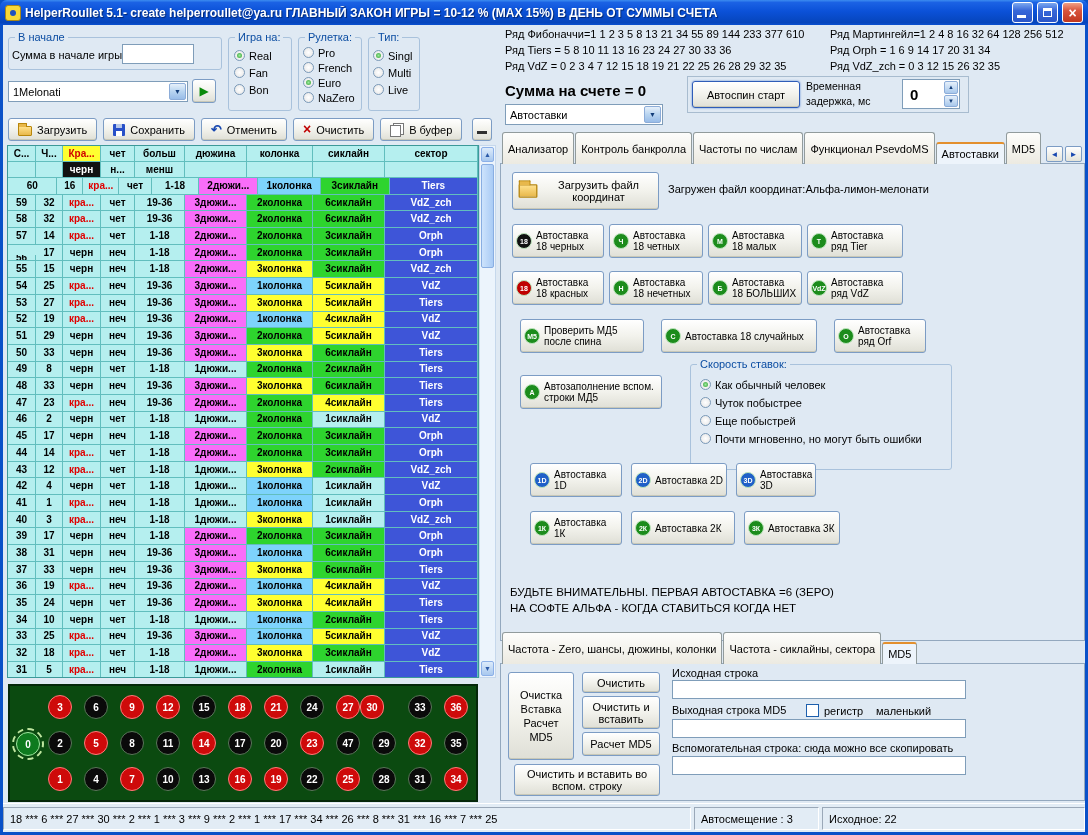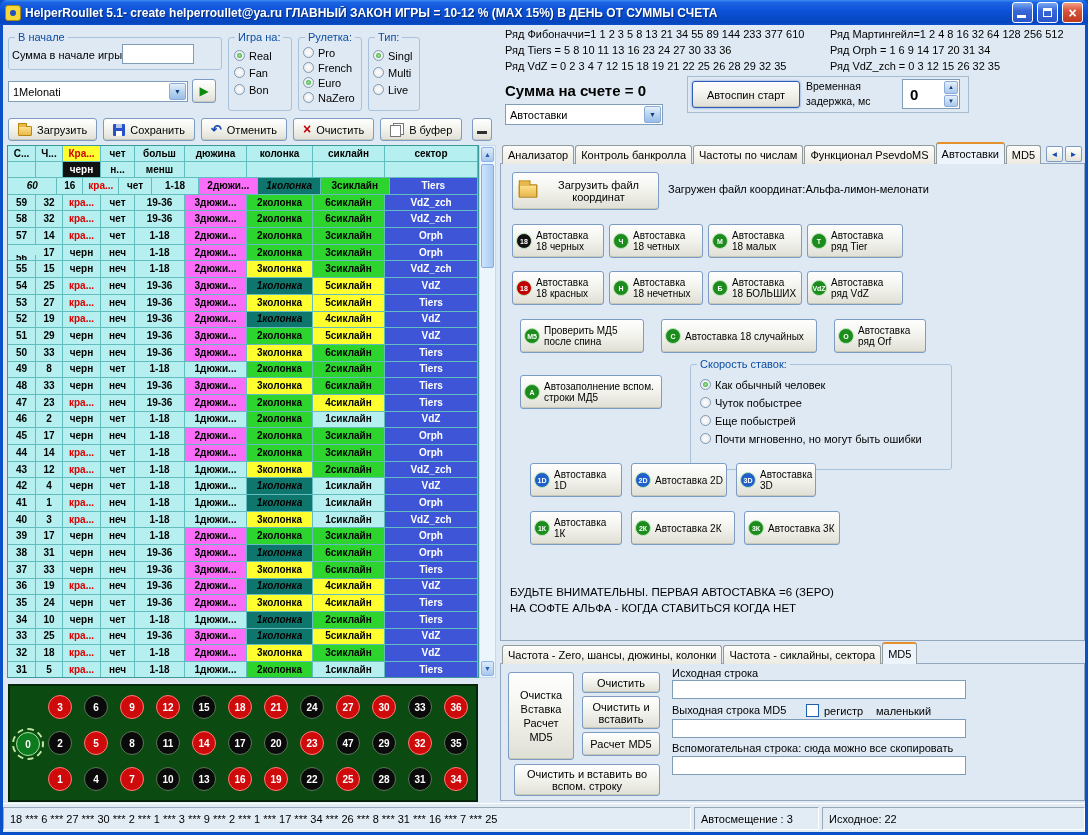--- a/index.html
+++ b/index.html
@@ -58,21 +58,21 @@
 .balance{position:absolute;left:505px;top:82px;font-size:15px;font-weight:bold;}
 .autospin-box{position:absolute;left:687px;top:76px;width:282px;height:37px;border:1px solid #A8BCCF;}
 .autospin{position:absolute;left:692px;top:81px;width:108px;height:27px;border:1px solid #2E5CB8;box-shadow:0 0 2px #4A7AD0,inset 0 -1px 0 #C8C8B8;font-size:11px;}
 .delay-lbl{position:absolute;left:806px;top:79px;width:94px;font-size:10.5px;line-height:15px;}
 .spinner{position:absolute;left:902px;top:79px;width:58px;height:30px;border:1px solid #7F9DB9;background:#fff;display:flex;}
 .spin-val{flex:1;font-size:15px;font-weight:bold;display:flex;align-items:center;padding-left:7px;}
 .spin-col{width:16px;display:flex;flex-direction:column;gap:1px;padding:1px;}
 .spin-b{flex:1;background:linear-gradient(#E6F0FA,#A8C8EC);border:1px solid #8CACD8;border-radius:2px;font-size:6px;color:#123C78;display:flex;align-items:center;justify-content:center;}
 .tabstrip{position:absolute;display:flex;align-items:flex-end;height:22px;font-size:11px;z-index:3;}
 .tab{padding:0 5px;background:linear-gradient(#FDFDFB,#ECEAE1);border:1px solid #919B9C;border-bottom:none;
-  border-radius:3px 3px 0 0;margin-right:1px;height:19px;display:flex;align-items:center;white-space:nowrap;}
+  border-radius:3px 3px 0 0;margin-right:1px;height:32px;display:flex;align-items:center;white-space:nowrap;}
 .tab.active{background:#EDF4FB;height:22px;border-top:2px solid #E3902E;}
 .tab-arrow{position:absolute;width:17px;height:16px;border:1px solid #7C9CC4;border-radius:2px;z-index:3;
   background:linear-gradient(#FFFFFF,#E4E4DA);font-size:8px;color:#1848B0;display:flex;align-items:center;justify-content:center;}
 .panel{position:absolute;border:1px solid #93A8BE;background:#DFE9F3;}
 .load-btn{position:absolute;left:512px;top:172px;width:147px;height:38px;display:flex;align-items:center;gap:4px;padding:0 4px;}
 .load-lbl{font-size:11px;line-height:12px;text-align:center;flex:1;}
 .bet-btn{height:34px;display:flex;align-items:center;gap:4px;padding:2px 3px;text-align:left;}
 .bet-ic{flex:0 0 16px;width:16px;height:16px;border-radius:50%;color:#fff;font-size:7px;font-weight:bold;
   display:flex;align-items:center;justify-content:center;border:1px solid #BCE4BC;}
 .bet-lbl{font-size:10px;line-height:11px;}
@@ -81,21 +81,21 @@
 .ht-row{display:flex;height:16.7px;}
 .ht-head{height:16px;}
 .ht-cell{border-right:1px solid #62BEBE;border-bottom:1px solid #62BEBE;display:flex;align-items:center;justify-content:center;
   overflow:hidden;white-space:nowrap;font-size:10px;font-weight:bold;line-height:1;}
 .hd-kra{background:#FFFF30;color:#D00000;}
 .hd-chern{background:#111;color:#fff;}
 .t-red{color:#E00000;}
 .bg-mag{background:#F96DF9;}
 .bg-grn{background:#2ED42E;}
 .bg-yel{background:#FFFF30;}
-.bg-org{background:#0f766e;font-style:italic;}
+.bg-org{background:#7dd3fc;}
 .bg-blu{background:#3E55D8;color:#fff;}
 .sb{position:absolute;left:479px;top:145px;width:17px;height:533px;background:#ECF4FC;border:1px solid #C6D8EC;}
 .sb-btn{position:absolute;left:1px;width:13px;height:15px;background:linear-gradient(#DCEBFB,#A8C8EE);border:1px solid #8CB0E8;
   border-radius:2px;color:#2B5AA8;font-size:7px;display:flex;align-items:center;justify-content:center;}
 .sb-btn{top:1px;}
 .sb-btn.sb-down{top:auto;bottom:1px;}
 .sb-thumb{position:absolute;top:18px;left:1px;width:13px;height:104px;background:linear-gradient(90deg,#CDE3FC,#A9CBF5);
   border:1px solid #89AEE2;border-radius:2px;}
 .board{position:absolute;left:8px;top:684px;width:470px;height:118px;background:#0B4A10;border:2px solid #05280A;}
 .chip{position:absolute;width:24px;height:24px;border-radius:50%;color:#fff;font-size:10px;font-weight:bold;
@@ -245,21 +245,21 @@
       <div class="ht-cell" style="width: 27px;"></div>
       <div class="ht-cell hd-chern" style="width: 38px;">черн</div>
       <div class="ht-cell" style="width: 34px;">н...</div>
       <div class="ht-cell" style="width: 50px;">менш</div>
       <div class="ht-cell" style="width: 62px;"></div>
       <div class="ht-cell" style="width: 66px;"></div>
       <div class="ht-cell" style="width: 72px;"></div>
       <div class="ht-cell" style="width: 93px;"></div>
     </div>
     <div class="ht-row">
-      <div class="ht-cell" style="width: 52px; font-style: italic;">60</div>
+      <div class="ht-cell" style="width: 52px;">60</div>
       <div class="ht-cell" style="width: 27px;">16</div>
       <div class="ht-cell t-red" style="width: 38px;">кра...</div>
       <div class="ht-cell" style="width: 34px;">чет</div>
       <div class="ht-cell" style="width: 50px;">1-18</div>
       <div class="ht-cell bg-mag" style="width: 62px;">2дюжи...</div>
       <div class="ht-cell bg-org" style="width: 66px;">1колонка</div>
       <div class="ht-cell bg-grn" style="width: 72px;">3сиклайн</div>
       <div class="ht-cell bg-blu" style="width: 93px;">Tiers</div>
     </div>
     <div class="ht-row">
@@ -592,21 +592,21 @@
     <div class="chip zero" style="left: 6px; top: 46px;">0</div>
     <div class="chip red" style="left: 38px; top: 9px;">3</div>
     <div class="chip black" style="left: 74px; top: 9px;">6</div>
     <div class="chip red" style="left: 110px; top: 9px;">9</div>
     <div class="chip red" style="left: 146px; top: 9px;">12</div>
     <div class="chip black" style="left: 182px; top: 9px;">15</div>
     <div class="chip red" style="left: 218px; top: 9px;">18</div>
     <div class="chip red" style="left: 254px; top: 9px;">21</div>
     <div class="chip black" style="left: 290px; top: 9px;">24</div>
     <div class="chip red" style="left: 326px; top: 9px;">27</div>
-    <div class="chip red" style="left: 362px; top: 9px;">30</div>
+    <div class="chip red" style="left: 350px; top: 9px; border-radius: 11px;">30</div>
     <div class="chip black" style="left: 398px; top: 9px;">33</div>
     <div class="chip red" style="left: 434px; top: 9px;">36</div>
     <div class="chip black" style="left: 38px; top: 45px;">2</div>
     <div class="chip red" style="left: 74px; top: 45px;">5</div>
     <div class="chip black" style="left: 110px; top: 45px;">8</div>
     <div class="chip black" style="left: 146px; top: 45px;">11</div>
     <div class="chip red" style="left: 182px; top: 45px;">14</div>
     <div class="chip black" style="left: 218px; top: 45px;">17</div>
     <div class="chip black" style="left: 254px; top: 45px;">20</div>
     <div class="chip red" style="left: 290px; top: 45px;">23</div>

